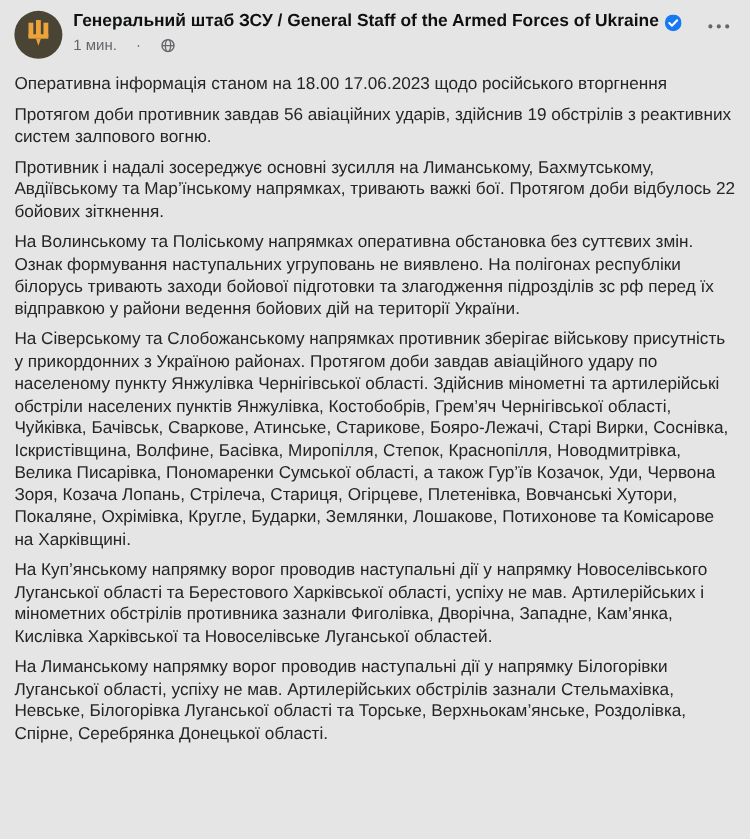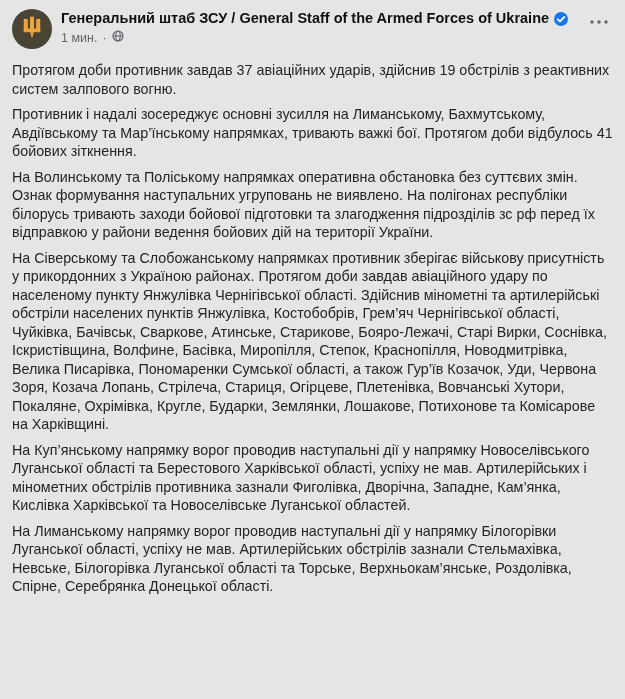--- a/index.html
+++ b/index.html
@@ -24,21 +24,21 @@
   }
   .header-text { margin-left: 9px; flex: 1 1 auto; min-width: 0; }
   .name-row {
     display: flex; align-items: center; gap: 5px;
     font-size: 14.5px; font-weight: 700; color: #0f1012;
     line-height: 19px; white-space: nowrap;
   }
   .page-name { cursor: pointer; }
   .verified-badge { display: inline-flex; flex: 0 0 auto; margin-top: 1px; }
   .meta-row {
-    display: flex; gap: 5px;
+    display: flex; align-items: center; gap: 16px;
     font-size: 12.5px; color: #65676b; line-height: 16px; margin-top: 2px;
   }
   .timestamp { cursor: pointer; }
   .more-btn {
     margin-left: auto; padding: 10px 2px 6px 6px;
     display: flex; align-items: center; cursor: pointer;
     border-radius: 50%;
   }
   .post-body {
     padding: 12px 12px 0 12px;
@@ -96,21 +96,22 @@
           <circle cx="3" cy="3" r="1.7" fill="#65676b"></circle>
           <circle cx="10" cy="3" r="1.7" fill="#65676b"></circle>
           <circle cx="17" cy="3" r="1.7" fill="#65676b"></circle>
         </svg>
       </span>
     </div>
 
   </div>
 
   <div class="post-body">
-    <p>Протягом доби противник завдав 37 авіаційних ударів, здійснив 19 обстрілів з реактивних систем залпового вогню.</p>
-    <p>Противник і надалі зосереджує основні зусилля на Лиманському, Бахмутському, Авдіївському та Мар’їнському напрямках, тривають важкі бої. Протягом доби відбулось 41 бойових зіткнення.</p>
+    <p>Оперативна інформація станом на 18.00 17.06.2023 щодо російського вторгнення</p>
+    <p>Протягом доби противник завдав 56 авіаційних ударів, здійснив 19 обстрілів з реактивних систем залпового вогню.</p>
+    <p>Противник і надалі зосереджує основні зусилля на Лиманському, Бахмутському, Авдіївському та Мар’їнському напрямках, тривають важкі бої. Протягом доби відбулось 22 бойових зіткнення.</p>
     <p>На Волинському та Поліському напрямках оперативна обстановка без суттєвих змін. Ознак формування наступальних угруповань не виявлено. На полігонах республіки білорусь тривають заходи бойової підготовки та злагодження підрозділів зс рф перед їх відправкою у райони ведення бойових дій на території України.</p>
     <p>На Сіверському та Слобожанському напрямках противник зберігає військову присутність у прикордонних з Україною районах. Протягом доби завдав авіаційного удару по населеному пункту Янжулівка Чернігівської області.  Здійснив мінометні та артилерійські обстріли населених пунктів Янжулівка, Костобобрів, Грем’яч Чернігівської області, Чуйківка, Бачівськ, Сваркове, Атинське, Старикове, Бояро-Лежачі, Старі Вирки, Соснівка, Іскристівщина, Волфине, Басівка, Миропілля, Степок, Краснопілля, Новодмитрівка, Велика  Писарівка, Пономаренки Сумської області, а також Гур’їв Козачок, Уди, Червона Зоря, Козача Лопань, Стрілеча, Стариця, Огірцеве, Плетенівка, Вовчанські Хутори, Покаляне, Охрімівка, Кругле, Бударки, Землянки, Лошакове, Потихонове та Комісарове на Харківщині.</p>
     <p>На Куп’янському напрямку ворог проводив наступальні дії у напрямку Новоселівського Луганської області та Берестового Харківської області, успіху не мав. Артилерійських і мінометних обстрілів противника зазнали Фиголівка, Дворічна, Западне, Кам’янка, Кислівка Харківської та Новоселівське Луганської областей.</p>
     <p>На Лиманському напрямку ворог проводив наступальні дії у напрямку Білогорівки Луганської області, успіху не мав. Артилерійських обстрілів зазнали Стельмахівка, Невське, Білогорівка Луганської області та Торське, Верхньокам’янське, Роздолівка,  Спірне, Серебрянка Донецької області.</p>
   </div>
 
 </div>
 
 </body></html>

